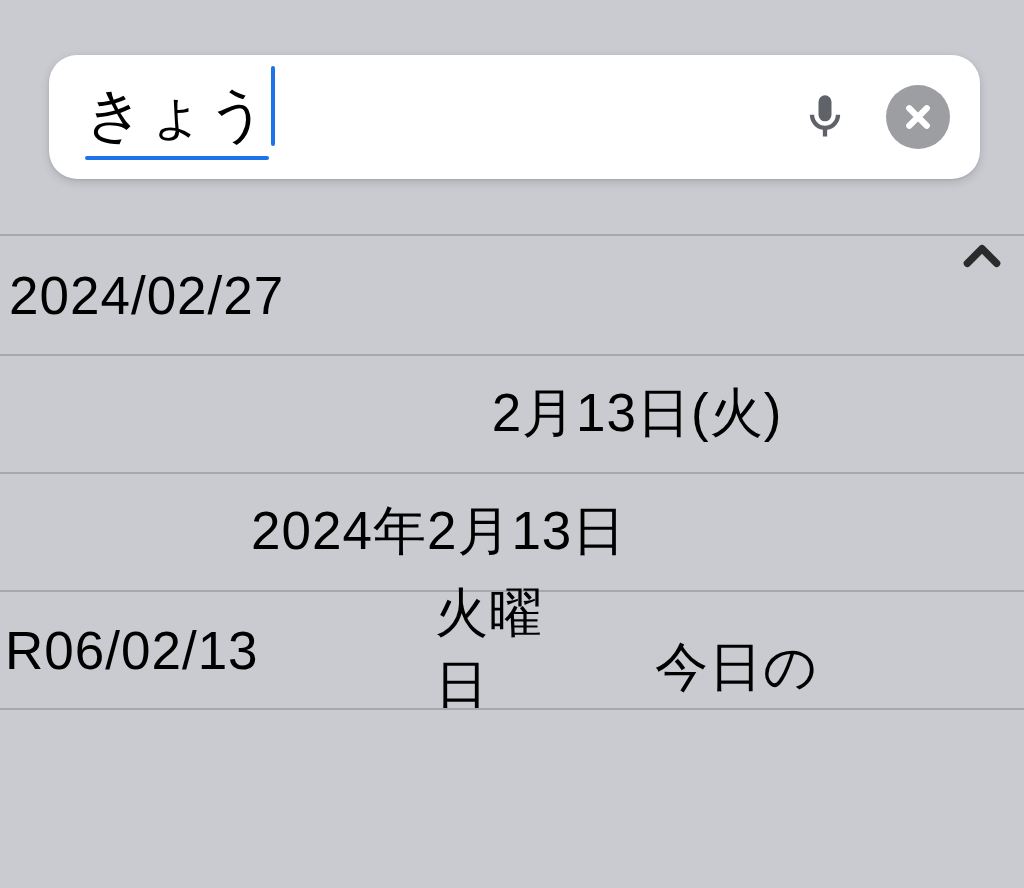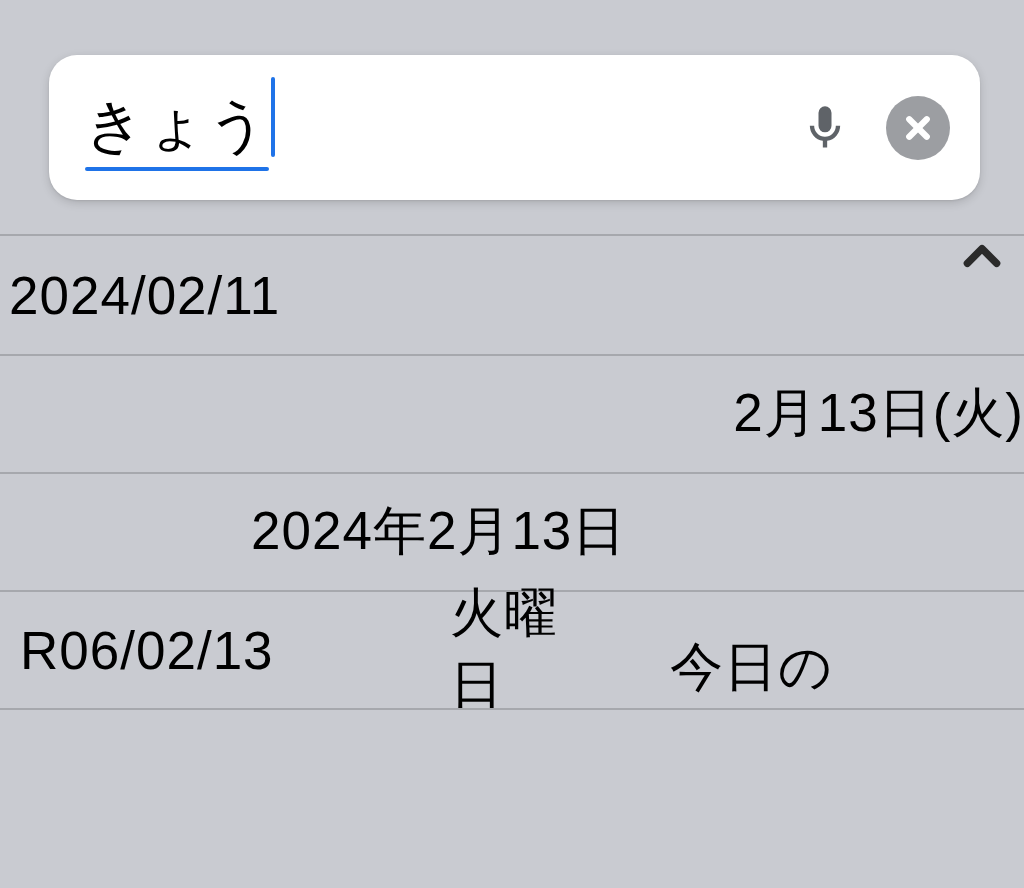--- a/index.html
+++ b/index.html
@@ -7,21 +7,21 @@
     body {
       background: #c9cbd1;
       font-family: -apple-system, "Hiragino Sans", "Hiragino Kaku Gothic ProN", Meiryo, sans-serif;
       color: #000;
     }
 
     
     .searchbox {
       position: absolute;
       left: 49px; top: 55px;
-      width: 931px; height: 145px;
+      width: 931px; height: 124px;
       background: #fff;
       border-radius: 28px;
       box-shadow: 0 3px 10px rgba(0,0,0,0.15), 0 1px 2px rgba(0,0,0,0.08);
       display: flex;
       align-items: center;
       padding: 0 30px 0 36px;
     }
     .search-input-wrap {
       flex: 1;
       position: relative;
@@ -78,24 +78,24 @@
       border-top: 2px solid #a6a8ad;
       min-height: 118px;
       display: flex;
       align-items: center;
       font-size: 53px;
       letter-spacing: 1px;
       font-weight: 400;
       position: relative;
     }
     .row.r1 { height: 120px; padding-left: 9px; }
-    .row.r2 { height: 118px; justify-content: flex-end; padding-left: 250px; }
+    .row.r2 { height: 118px; justify-content: center; padding-left: 250px; }
     .row.r3 { height: 118px; justify-content: flex-start; padding-left: 251px; text-align: center; }
     .row.r4 { height: 118px; justify-content: flex-start; padding-left: 234px; }
-    .row.r5 { height: 118px; padding-left: 20px; align-items: center; }
+    .row.r5 { height: 118px; padding-left: 5px; align-items: center; }
     .row.r6 { border-top: 2px solid #a6a8ad; height: 48px; }
 
     .r1-left { width: 390px; text-align: left; }
     .r1-right { flex: 1; padding-left: 140px; }
 
     .collapse-btn {
       position: absolute;
       right: 12px;
       top: -10px;
       width: 60px; height: 60px;
@@ -128,21 +128,21 @@
     <svg viewBox="0 0 24 24">
         <line x1="5" y1="5" x2="19" y2="19"></line>
         <line x1="19" y1="5" x2="5" y2="19"></line>
       </svg>
   </div>
 </div>
 
 <div class="rows">
 
   <div class="row r1">
-    <span class="r1-left">2024/02/11</span>
+    <span class="r1-left">2024/02/27</span>
     <div class="collapse-btn">
       <svg viewBox="0 0 24 24">
           <polyline points="4,16 12,8 20,16"></polyline>
         </svg>
     </div>
   </div>
 
   <div class="row r2">
     <span>2月13日(火)</span>
   </div>

